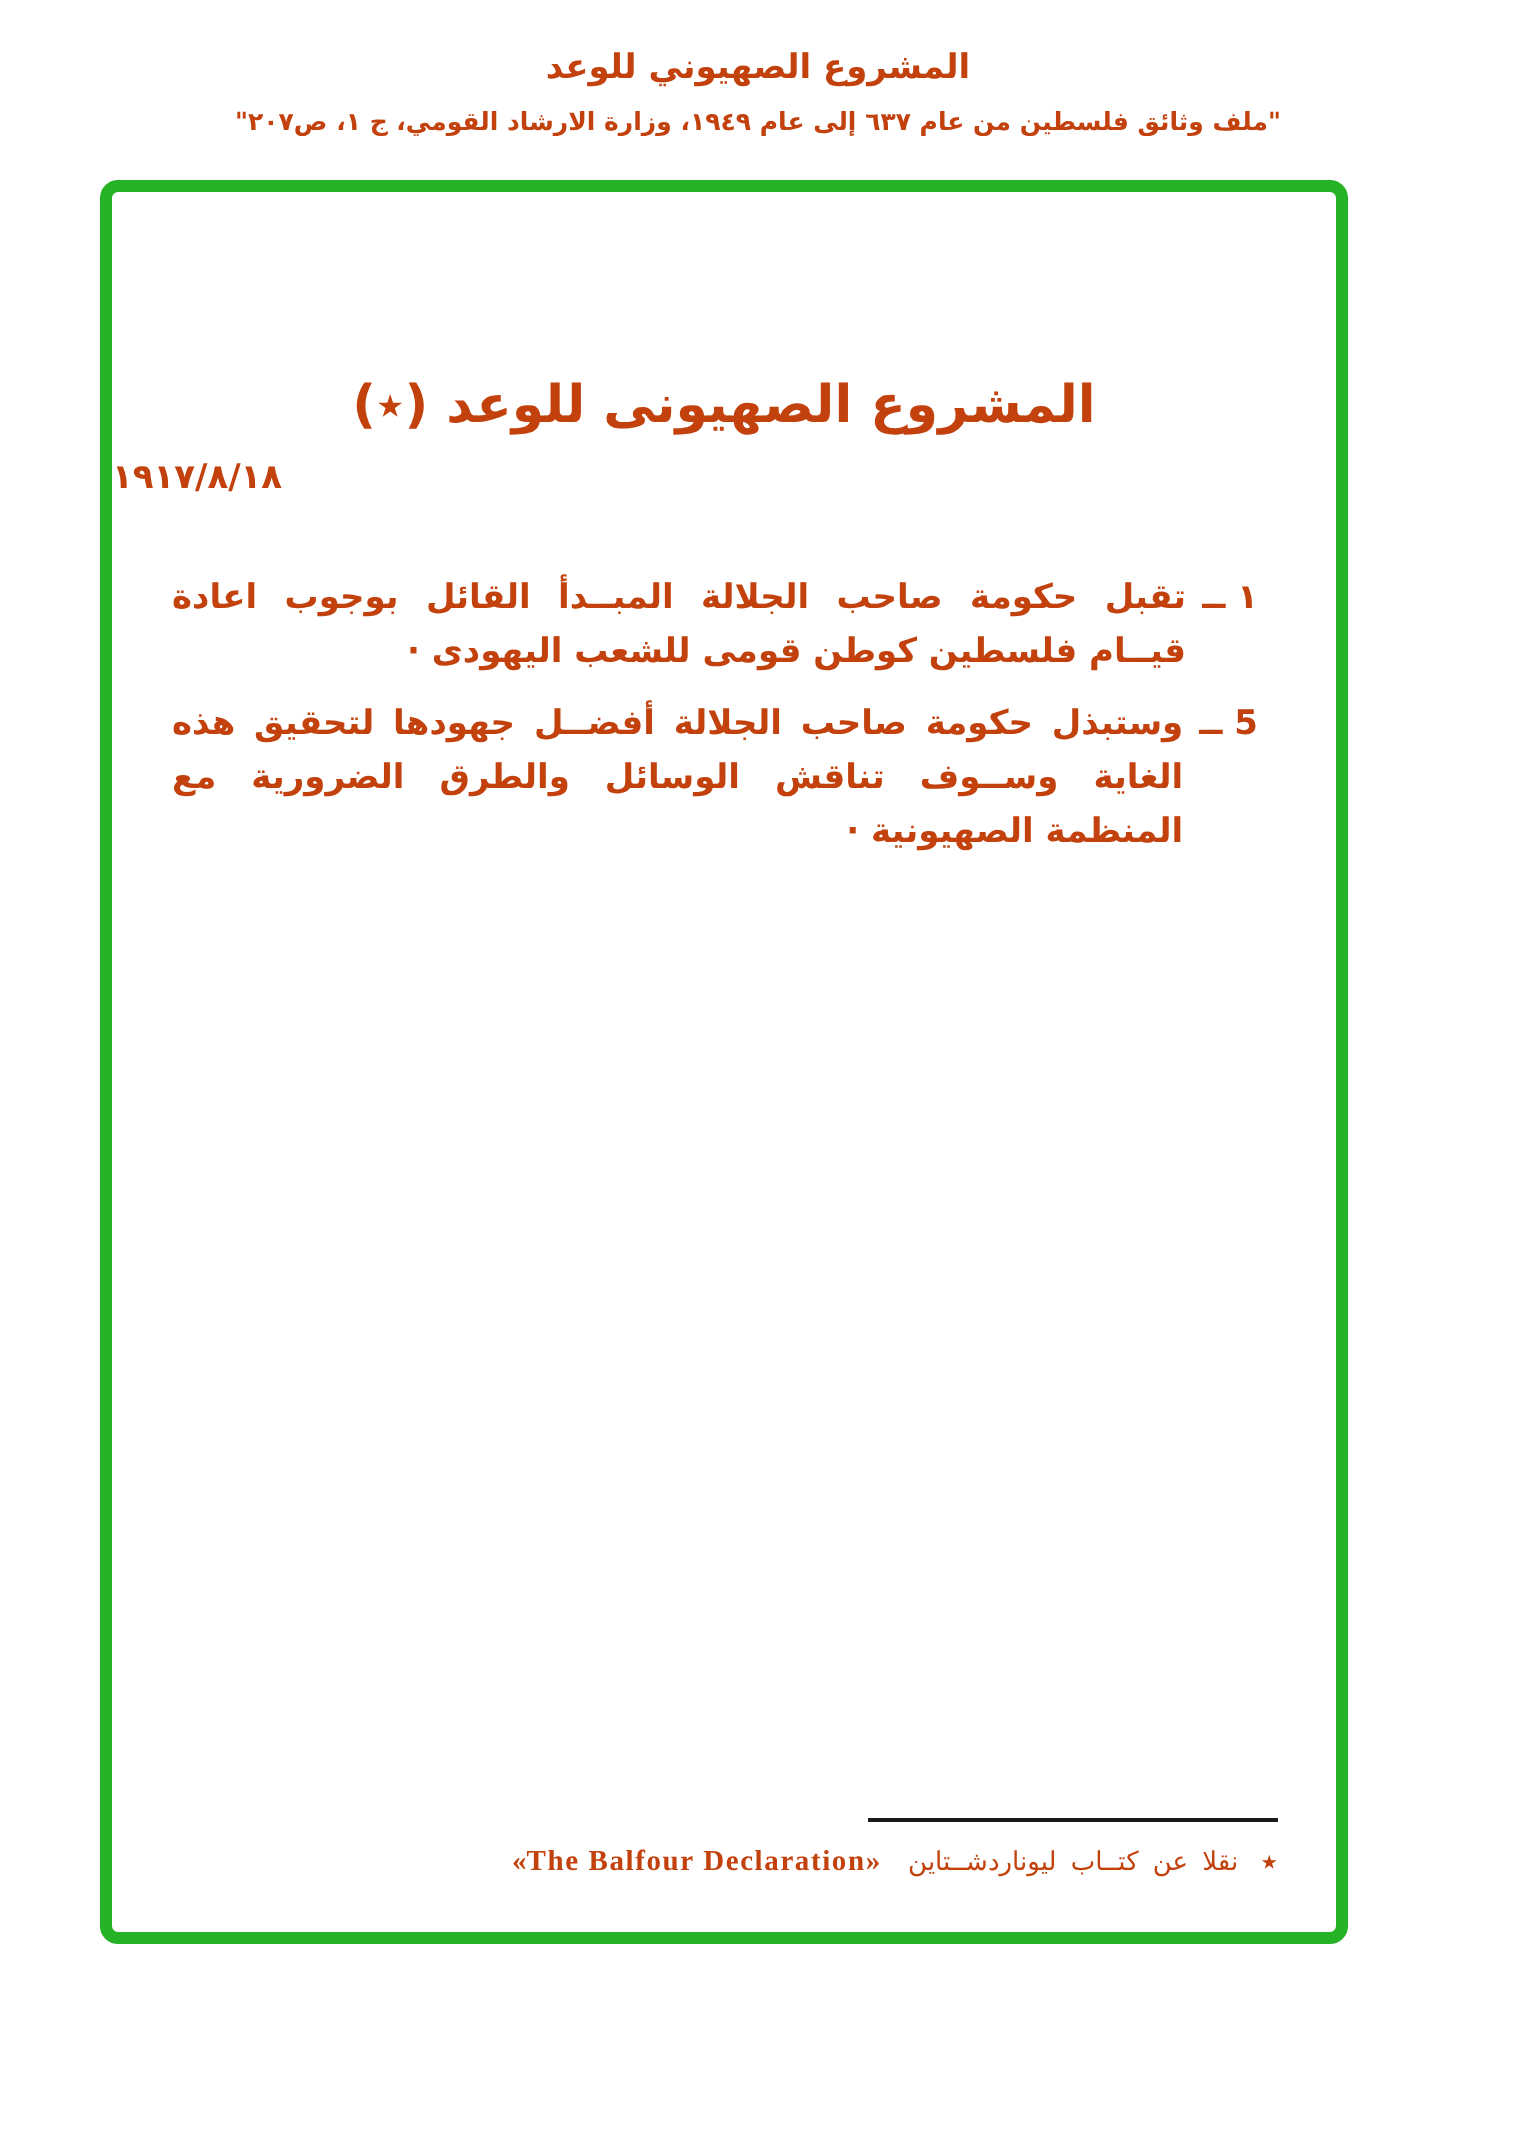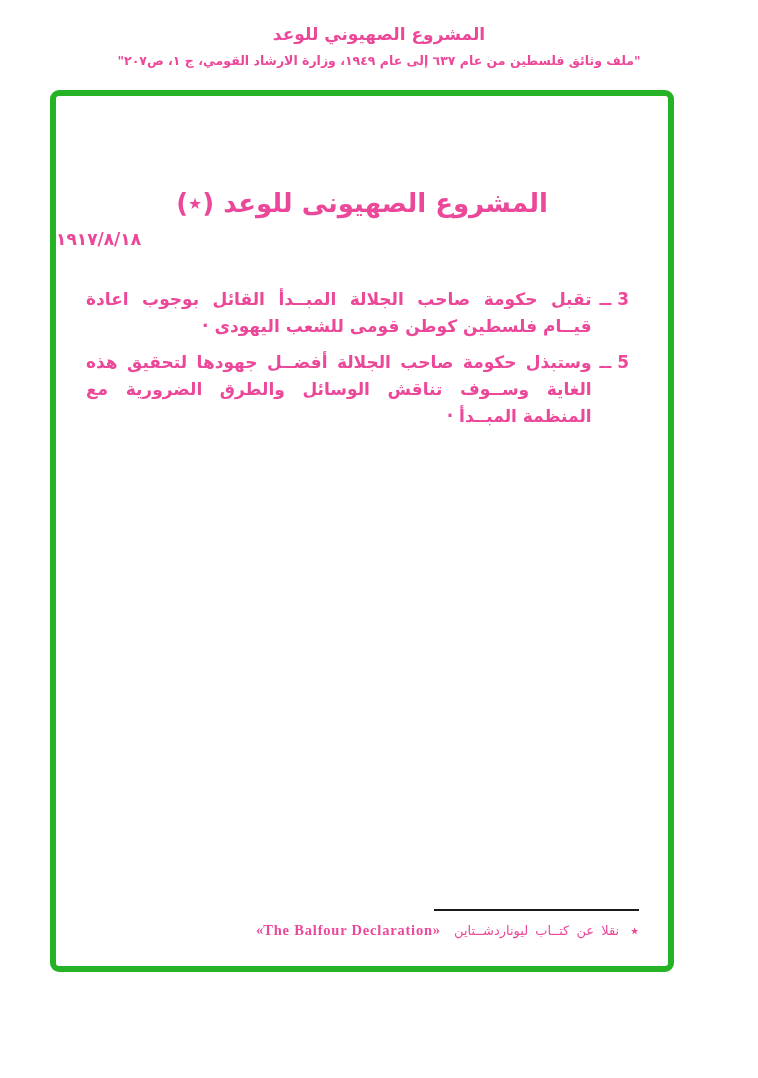--- a/index.html
+++ b/index.html
@@ -123,43 +123,43 @@
     font-size: 14.5px;
     font-weight: 600;
     letter-spacing: 0.8px;
     direction: ltr;
     unicode-bidi: embed;
   }
 </style>
 </head>
 <body>
 
-<div class="page" style="color: #ec4899;">
+<div class="page" style="color: #c2410c;">
 
   <header class="page-header">
     <div class="header-title">المشروع الصهيوني للوعد</div>
     <div class="header-source">"ملف وثائق فلسطين من عام ٦٣٧ إلى عام ١٩٤٩، وزارة الارشاد القومي، ج ١، ص٢٠٧"</div>
   </header>
 
   <section class="doc-frame" style="border-color: rgb(37, 179, 37);">
 
     <h1 class="doc-title">المشروع الصهيونى للوعد (٭)</h1>
 
     <div class="doc-date">١٩١٧/٨/١٨</div>
 
     <div class="doc-body">
 
       <div class="para">
-        <span class="para-num">3 ــ</span>
+        <span class="para-num">١ ــ</span>
         <span class="para-text">تقبل حكومة صاحب الجلالة المبــدأ القائل بوجوب اعادة قيــام فلسطين كوطن قومى للشعب اليهودى ·</span>
       </div>
 
       <div class="para">
         <span class="para-num">5 ــ</span>
-        <span class="para-text">وستبذل حكومة صاحب الجلالة أفضــل جهودها لتحقيق هذه الغاية وســوف تناقش الوسائل والطرق الضرورية مع المنظمة المبــدأ ·</span>
+        <span class="para-text">وستبذل حكومة صاحب الجلالة أفضــل جهودها لتحقيق هذه الغاية وســوف تناقش الوسائل والطرق الضرورية مع المنظمة الصهيونية ·</span>
       </div>
 
     </div>
 
     <div class="footnote">
       <div class="footnote-rule" style="border-top-color: rgb(26, 26, 26);"></div>
       <div class="footnote-line">
         <span class="fn-marker">٭</span>
         <span class="fn-ar">نقلا عن كتــاب ليوناردشــتاين</span>
         <span class="fn-en">«The Balfour Declaration»</span>

